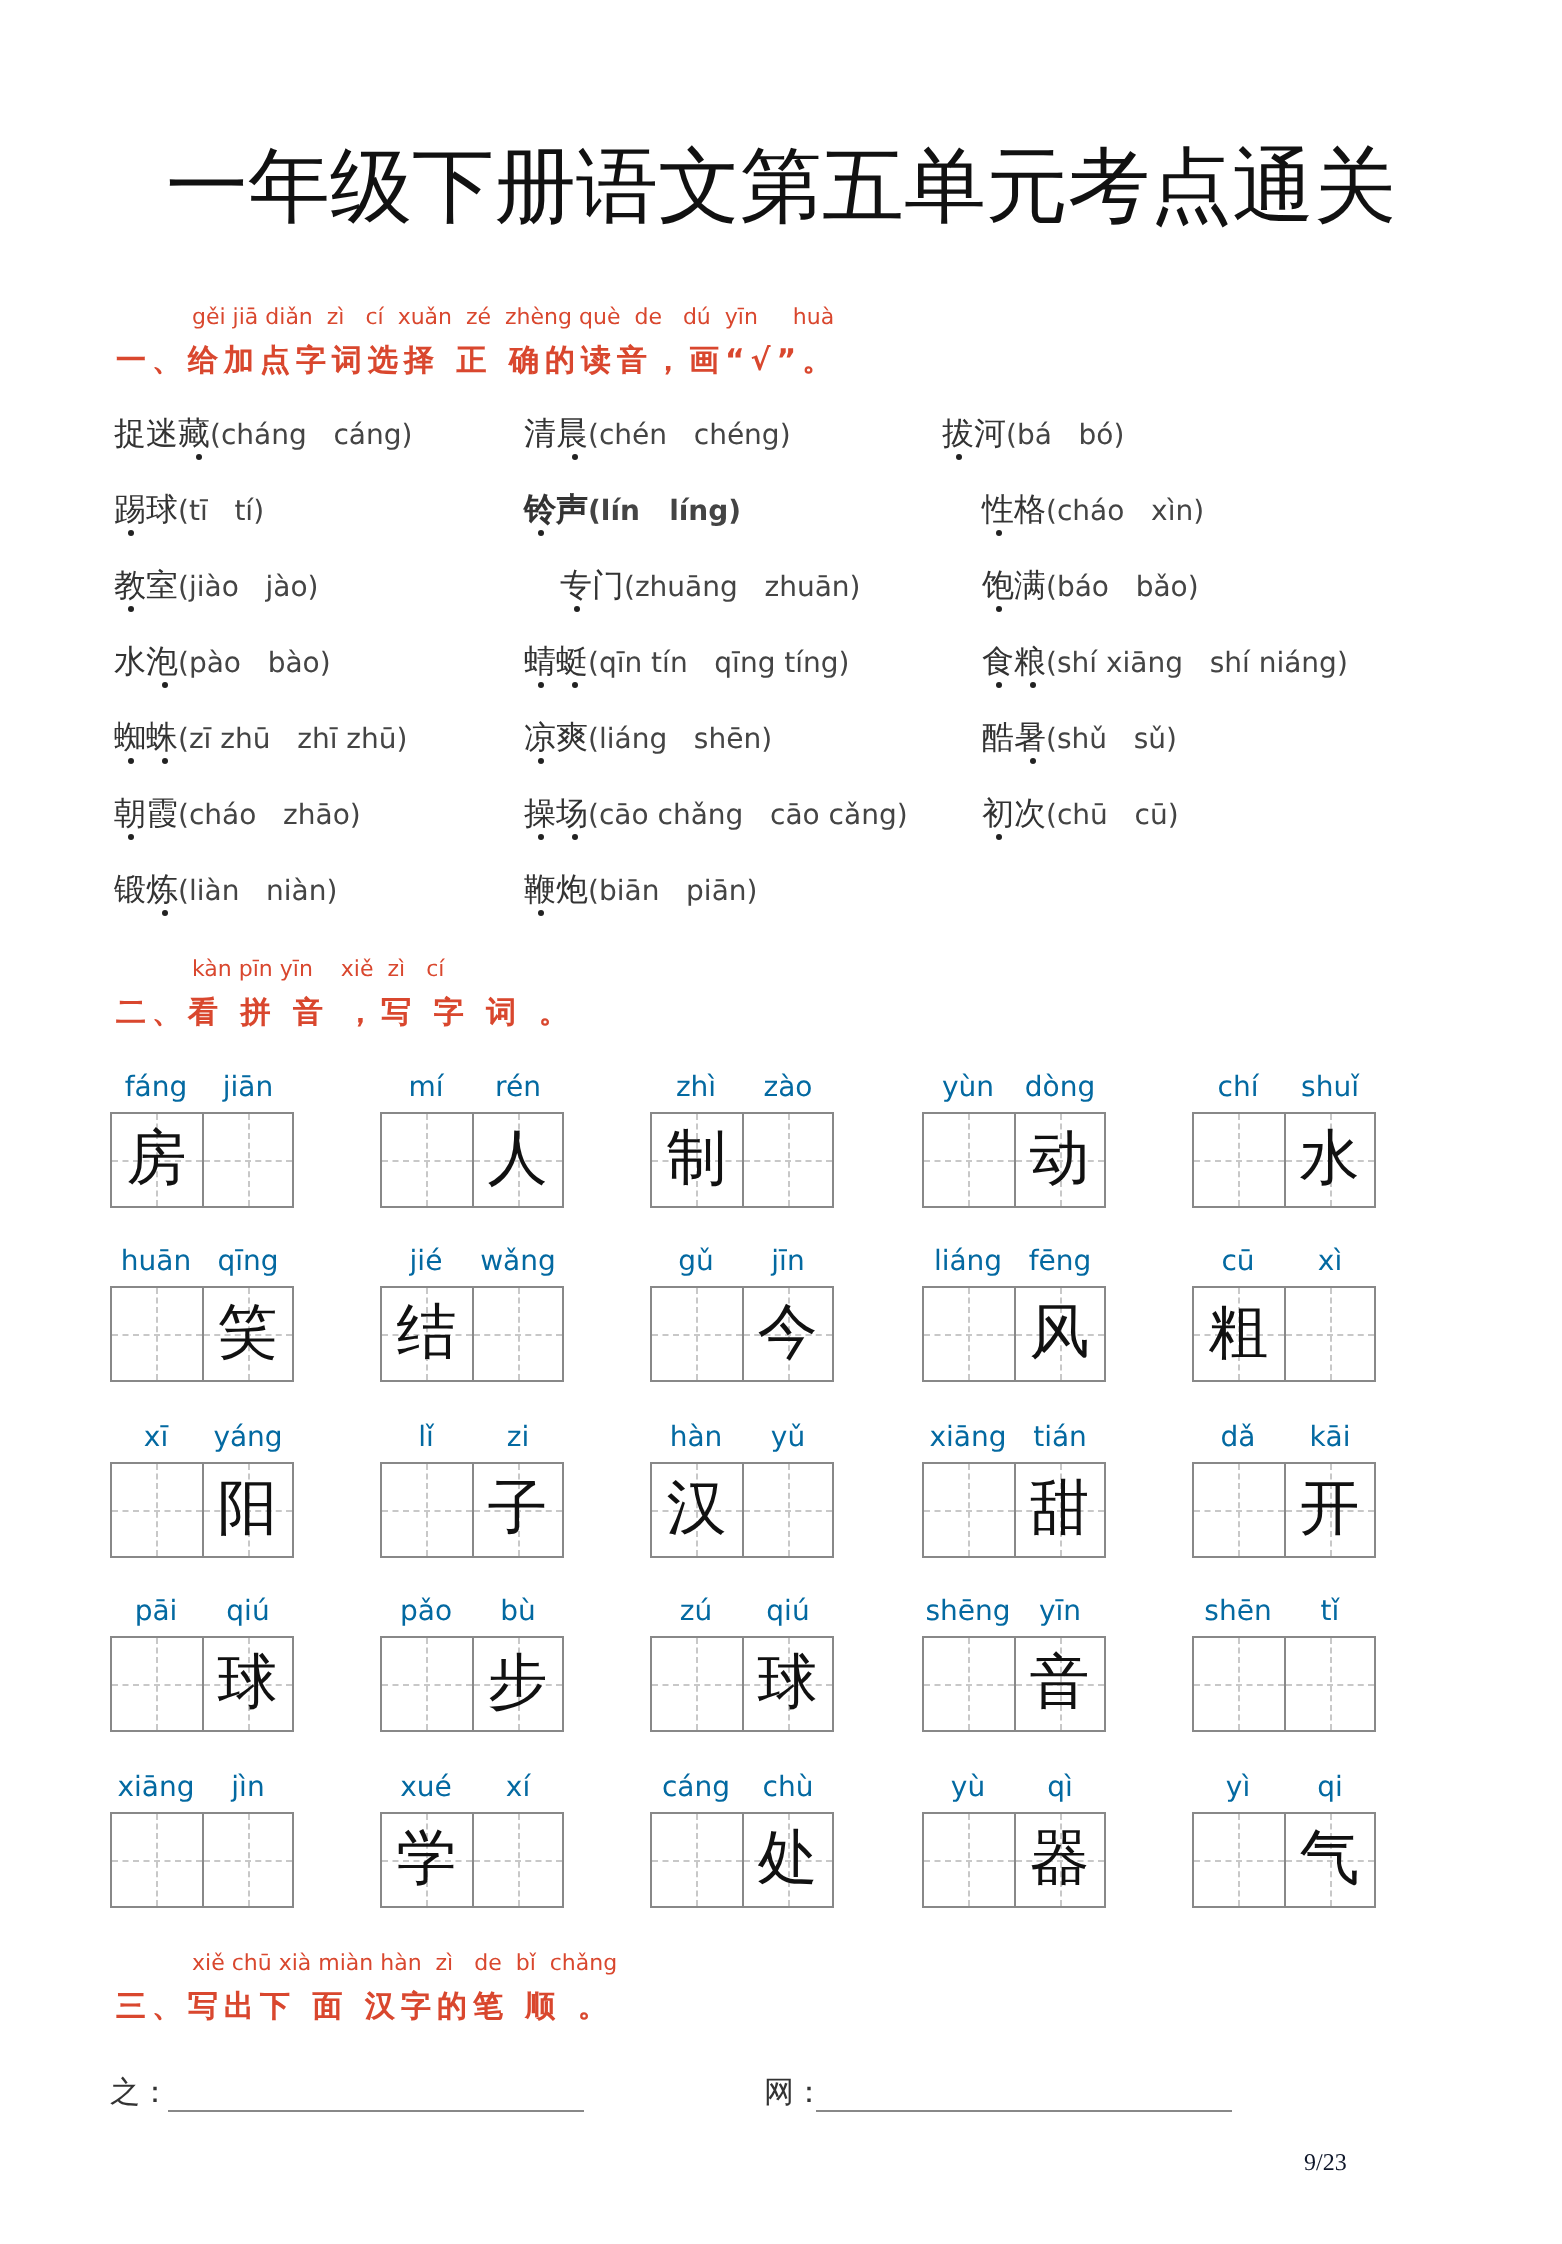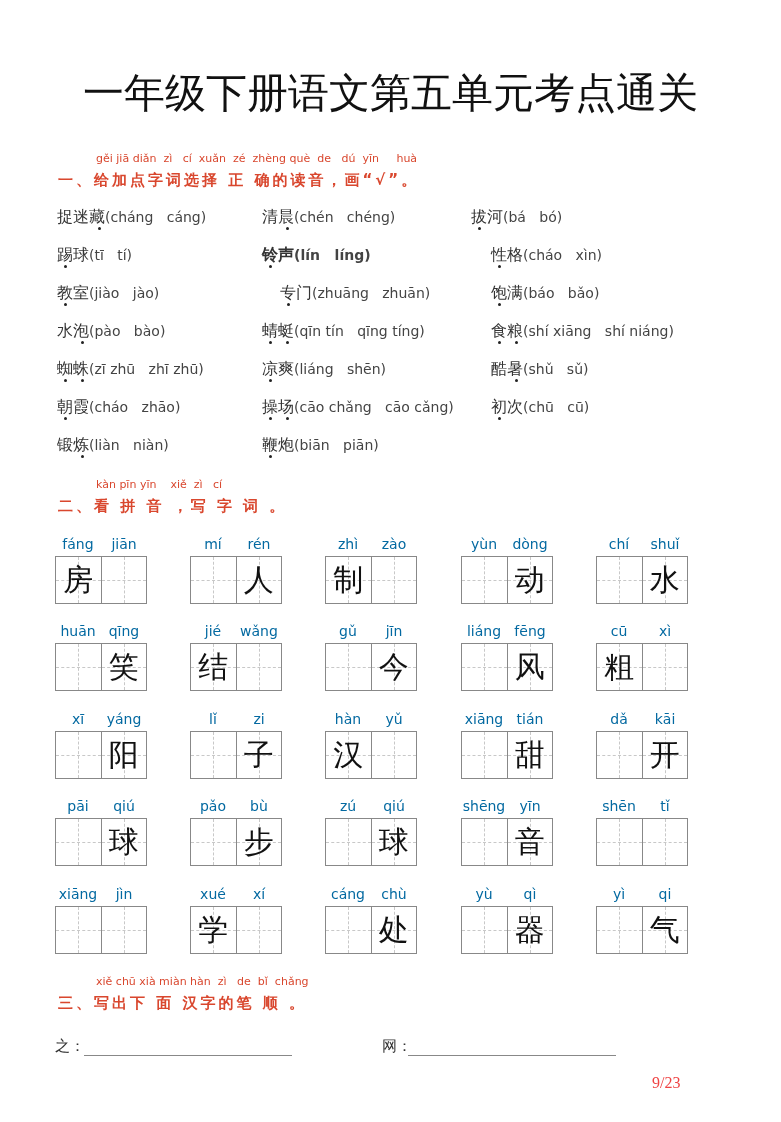--- a/index.html
+++ b/index.html
@@ -21,21 +21,21 @@
           background:
             linear-gradient(to right, transparent calc(50% - 0.5px), transparent calc(50% - 0.5px)),
             transparent; }
   .cell + .cell { border-left: 1px solid #888; }
   .cell::before { content: ""; position: absolute; left: 50%; top: 0; bottom: 0; border-left: 1px dashed #c8c8c8; }
   .cell::after  { content: ""; position: absolute; top: 50%; left: 0; right: 0; border-top: 1px dashed #c8c8c8; }
   .cell .ch { position: absolute; left: 0; right: 0; top: 4px; text-align: center; font-size: 30px;
               font-family: "DejaVu Serif", serif; color: #111; z-index: 1; line-height: 38px; }
   .q3-label { position: absolute; font-size: 15px; color: #333; }
   .q3-line { position: absolute; border-bottom: 1px solid #888; height: 0; }
-  .page-num { position: absolute; left: 652px; top: 1074px; font-family: "Liberation Serif", serif; font-size: 16px; color: #ef4444; }
+  .page-num { position: absolute; left: 652px; top: 1074px; font-family: "Liberation Serif", serif; font-size: 12px; color: #0f172a; }
 </style>
 </head>
 <body>
 
 <div class="title">一年级下册语文第五单元考点通关</div>
 
 <div>
   <div class="sec-py" style="left:96px; top:152px;">gěi jiā diǎn  zì   cí  xuǎn  zé  zhèng què  de   dú  yīn     huà</div>
   <div class="sec-h" style="left:58px; top:171px;">一、给加点字词选择 正 确的读音，画“√”。</div>
   <div id="q1">

